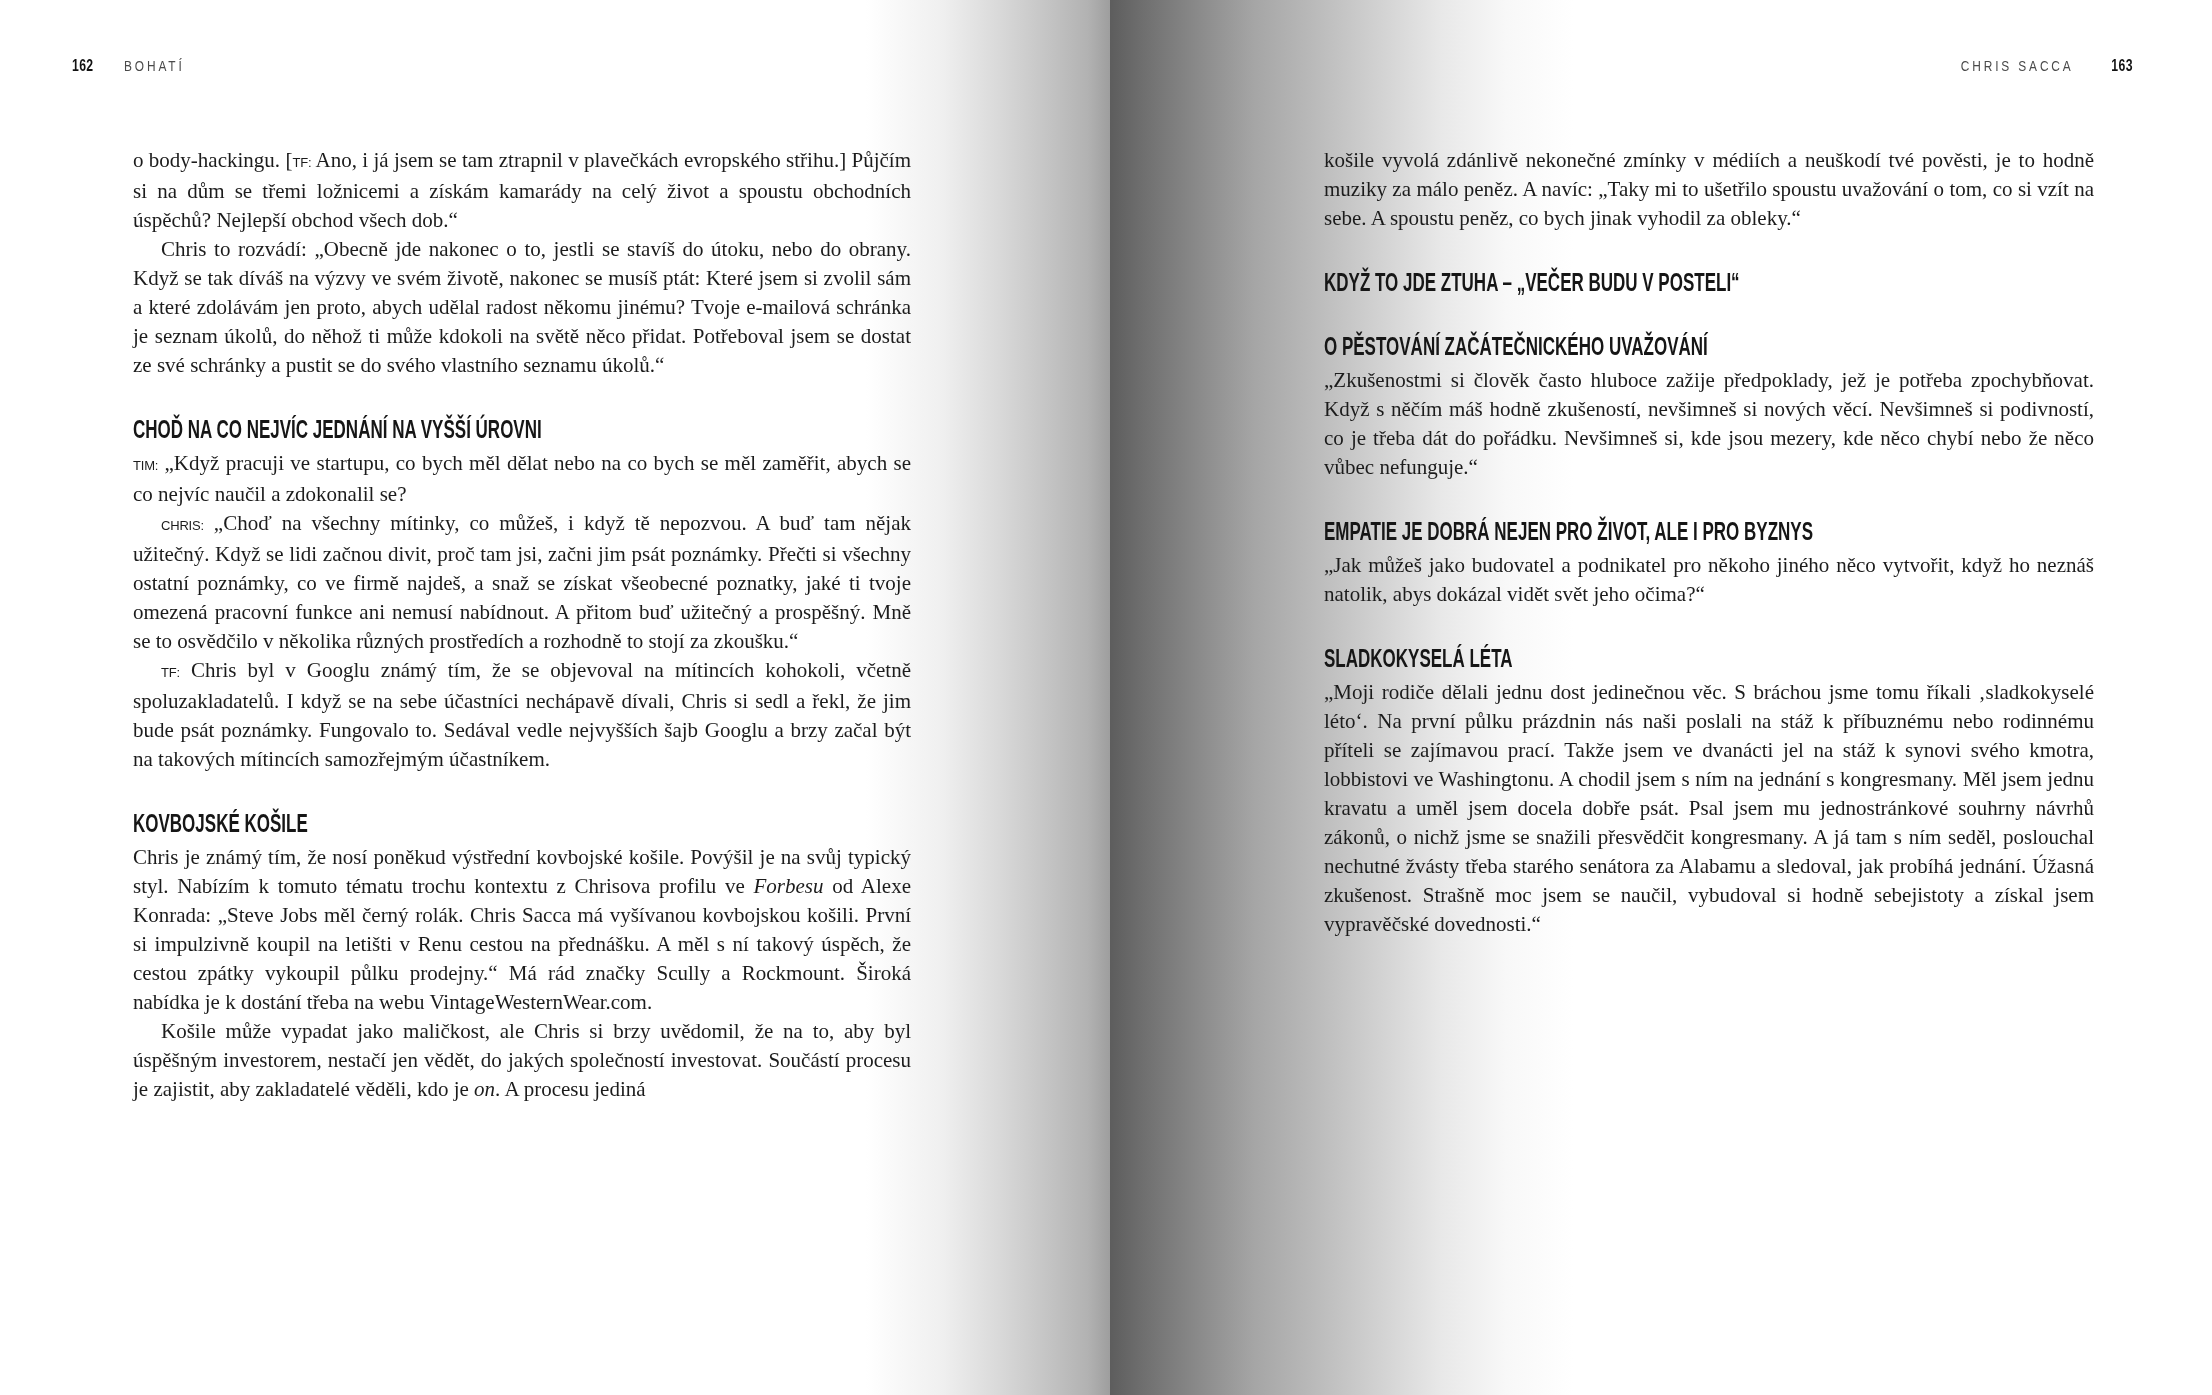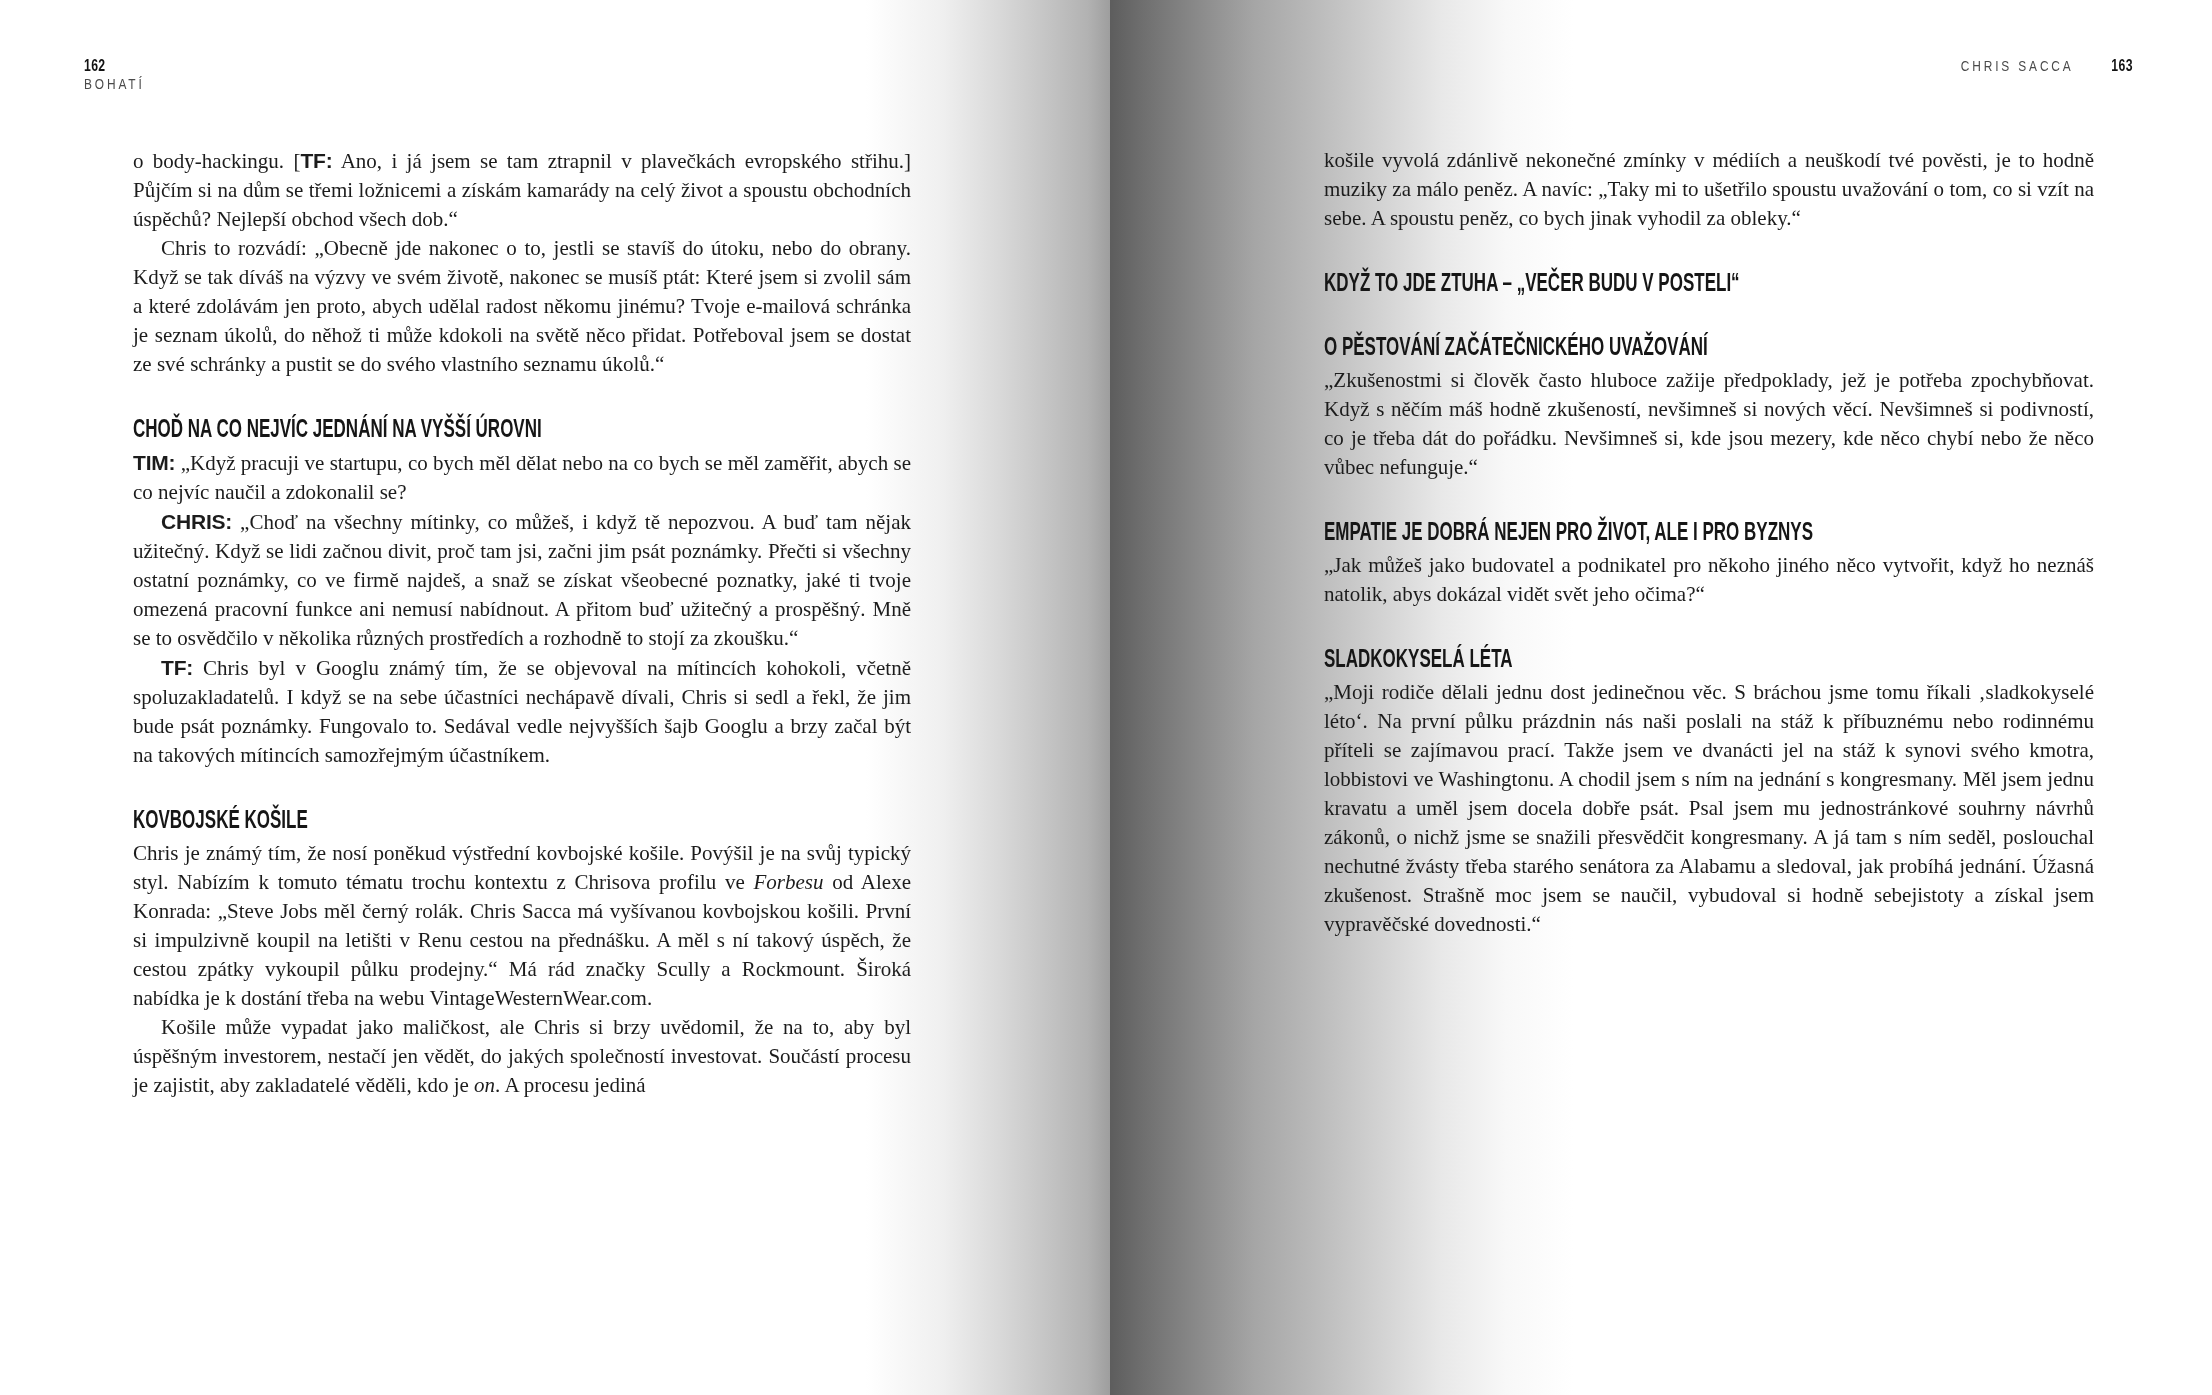--- a/index.html
+++ b/index.html
@@ -26,21 +26,21 @@
       #ffffff 42%, #ffffff 100%);
   }
 
   
   .running-head{
     position:absolute;top:56px;
     display:flex;align-items:baseline;
     font-family:"Liberation Sans", sans-serif;
     white-space:nowrap;
   }
-  .rh-left{left:84px;flex-direction:column;}
+  .rh-left{left:72px;}
   .rh-right{right:79px;}
   .page-num{
     font-weight:700;font-size:17px;color:#121212;
     display:inline-block;transform:scaleX(0.72);
     letter-spacing:0.5px;
   }
   .rh-left .page-num{transform-origin:left bottom;margin-right:22px;}
   .rh-right .page-num{transform-origin:right bottom;margin-left:30px;}
   .rh-title{
     font-weight:400;font-size:14.5px;color:#4a4a4a;
@@ -70,22 +70,22 @@
     font-size:25px;line-height:30px;
     color:#161616;
     letter-spacing:0;
     transform:scaleX(0.68);
     transform-origin:left center;
     white-space:nowrap;
   }
 
   .seg-b{
     font-family:"Liberation Sans", sans-serif;
-    font-weight:700;
-    font-size:21px;
+    font-weight:400;
+    font-size:13px;
     letter-spacing:-0.2px;
   }
   .seg-i{font-style:italic;}
 </style>
 </head>
 <body>
 
 <div class="spread">
 
   <section class="page page-left">

